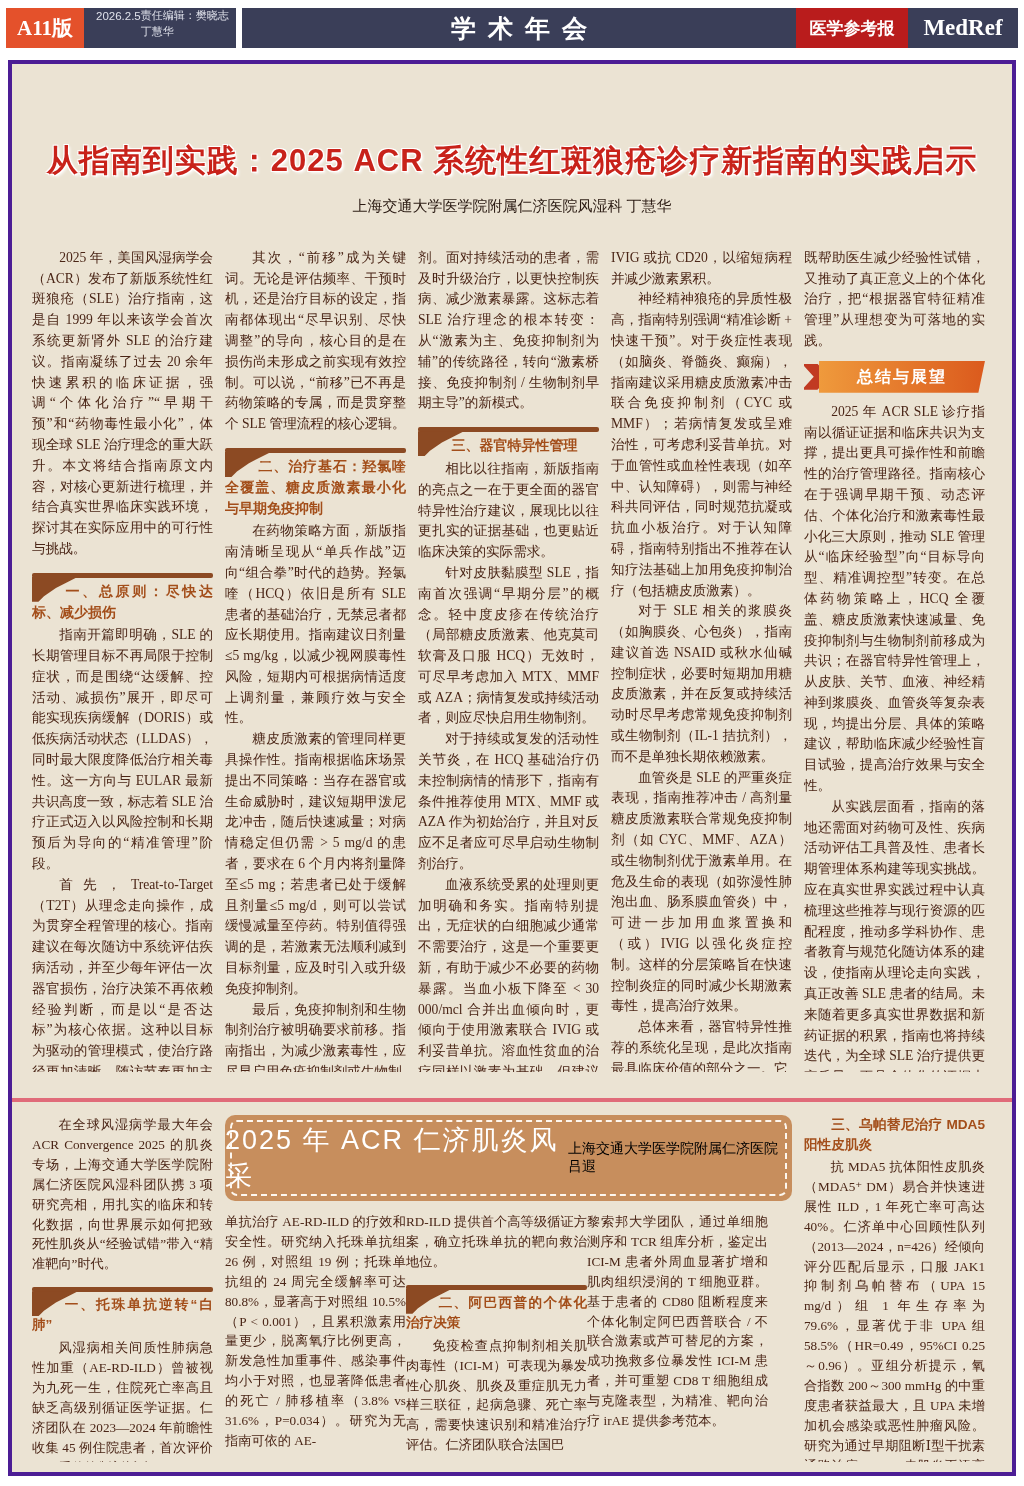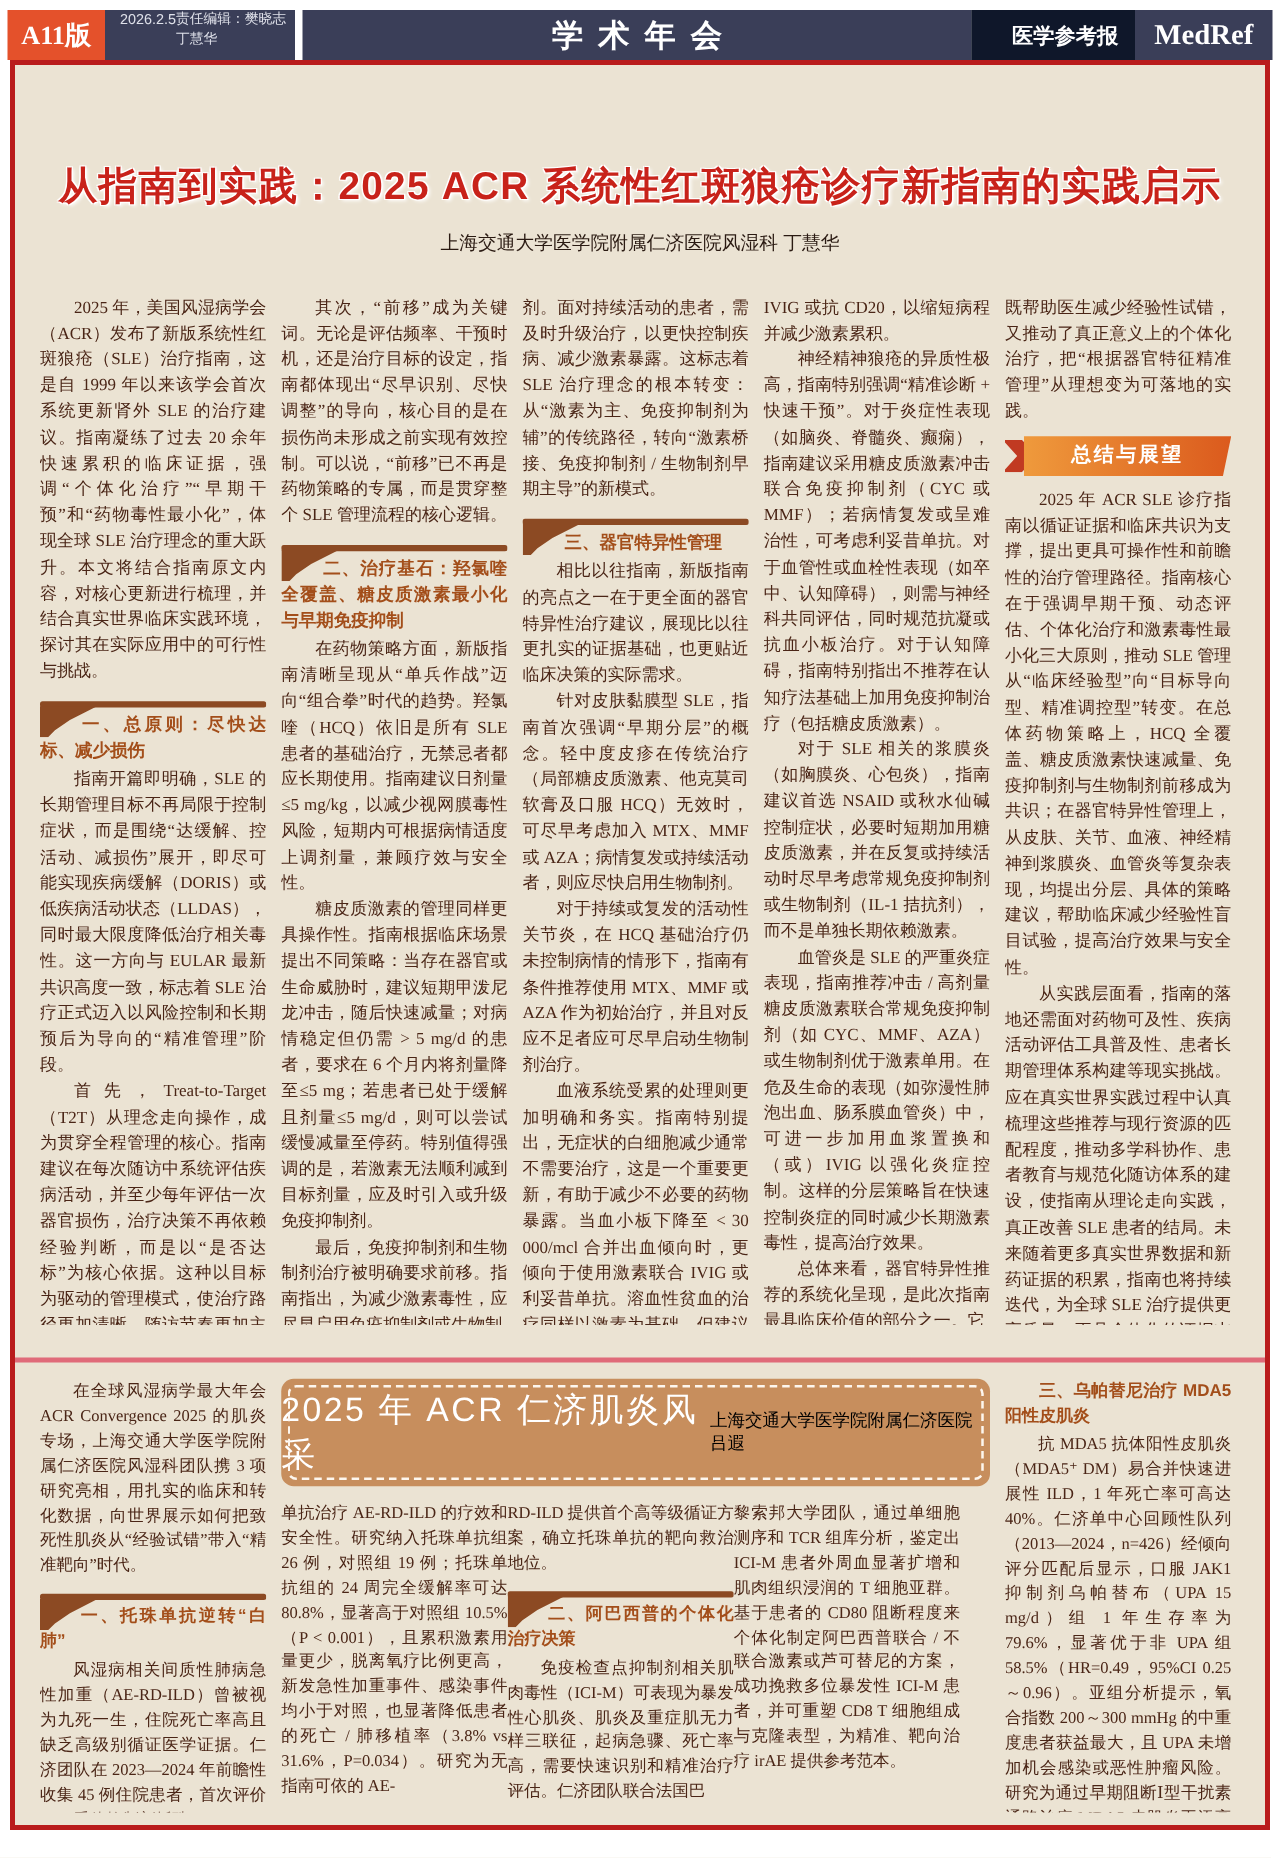--- a/index.html
+++ b/index.html
@@ -8,28 +8,28 @@
   
   .masthead{display:flex;height:40px;margin:8px 6px 0 6px;}
   .m-ed{width:78px;background:#e4512b;color:#fff;display:flex;align-items:center;justify-content:center;
         font:700 21px "Liberation Serif",serif;}
   .m-date{width:152px;background:#3a3e58;color:#dfe1ea;display:flex;flex-direction:row;justify-content:center;
         padding-left:12px;box-sizing:border-box;font:11px/1.45 "Liberation Sans",sans-serif;}
   .m-date .d1{font-size:11.5px;}
   .m-gap{width:6px;background:#fff;}
   .m-center{flex:1;background:#3a3e58;color:#fff;display:flex;align-items:center;justify-content:center;
         font:700 25px "Liberation Sans",sans-serif;letter-spacing:12px;text-indent:12px;}
-  .m-cn{width:112px;background:#0f172a;color:#fff;display:flex;align-items:center;justify-content:center;
-        font:700 17px "Liberation Sans",sans-serif;padding-left:19px;}
+  .m-cn{width:112px;background:#b91c1c;color:#fff;display:flex;align-items:center;justify-content:center;
+        font:700 17px "Liberation Sans",sans-serif;}
   .m-en{width:110px;background:#3a3e58;color:#fff;display:flex;align-items:center;justify-content:center;
         font:700 23px "Liberation Serif",serif;}
 
   
-  .frame{position:relative;margin:0 8px 0 8px;height:1416px;box-sizing:border-box;
-        border:4px solid #b91c1c;background:#ebe3d3;overflow:hidden;}
+  .frame{position:relative;margin:12px 8px 0 8px;height:1416px;box-sizing:border-box;
+        border:4px solid #4c1d95;background:#ebe3d3;overflow:hidden;}
 
   
   .a1{padding:0 20px;}
   .title{margin-top:78px;text-align:center;color:#c8221a;
         font:700 31px/1.25 "Liberation Sans","DejaVu Sans",sans-serif;letter-spacing:1px;
         text-shadow:1px 1px 0 #fff,-1px -1px 0 #fff,1px -1px 0 #fff,-1px 1px 0 #fff,2px 2px 3px rgba(255,255,255,.9);}
   .byline{margin-top:16px;text-align:center;color:#2a1a12;font:15px "Liberation Sans","DejaVu Sans",sans-serif;}
   .cols{display:flex;gap:12px;margin-top:32px;height:824px;overflow:hidden;}
   .col{width:181px;flex:0 0 181px;overflow:hidden;}
 

